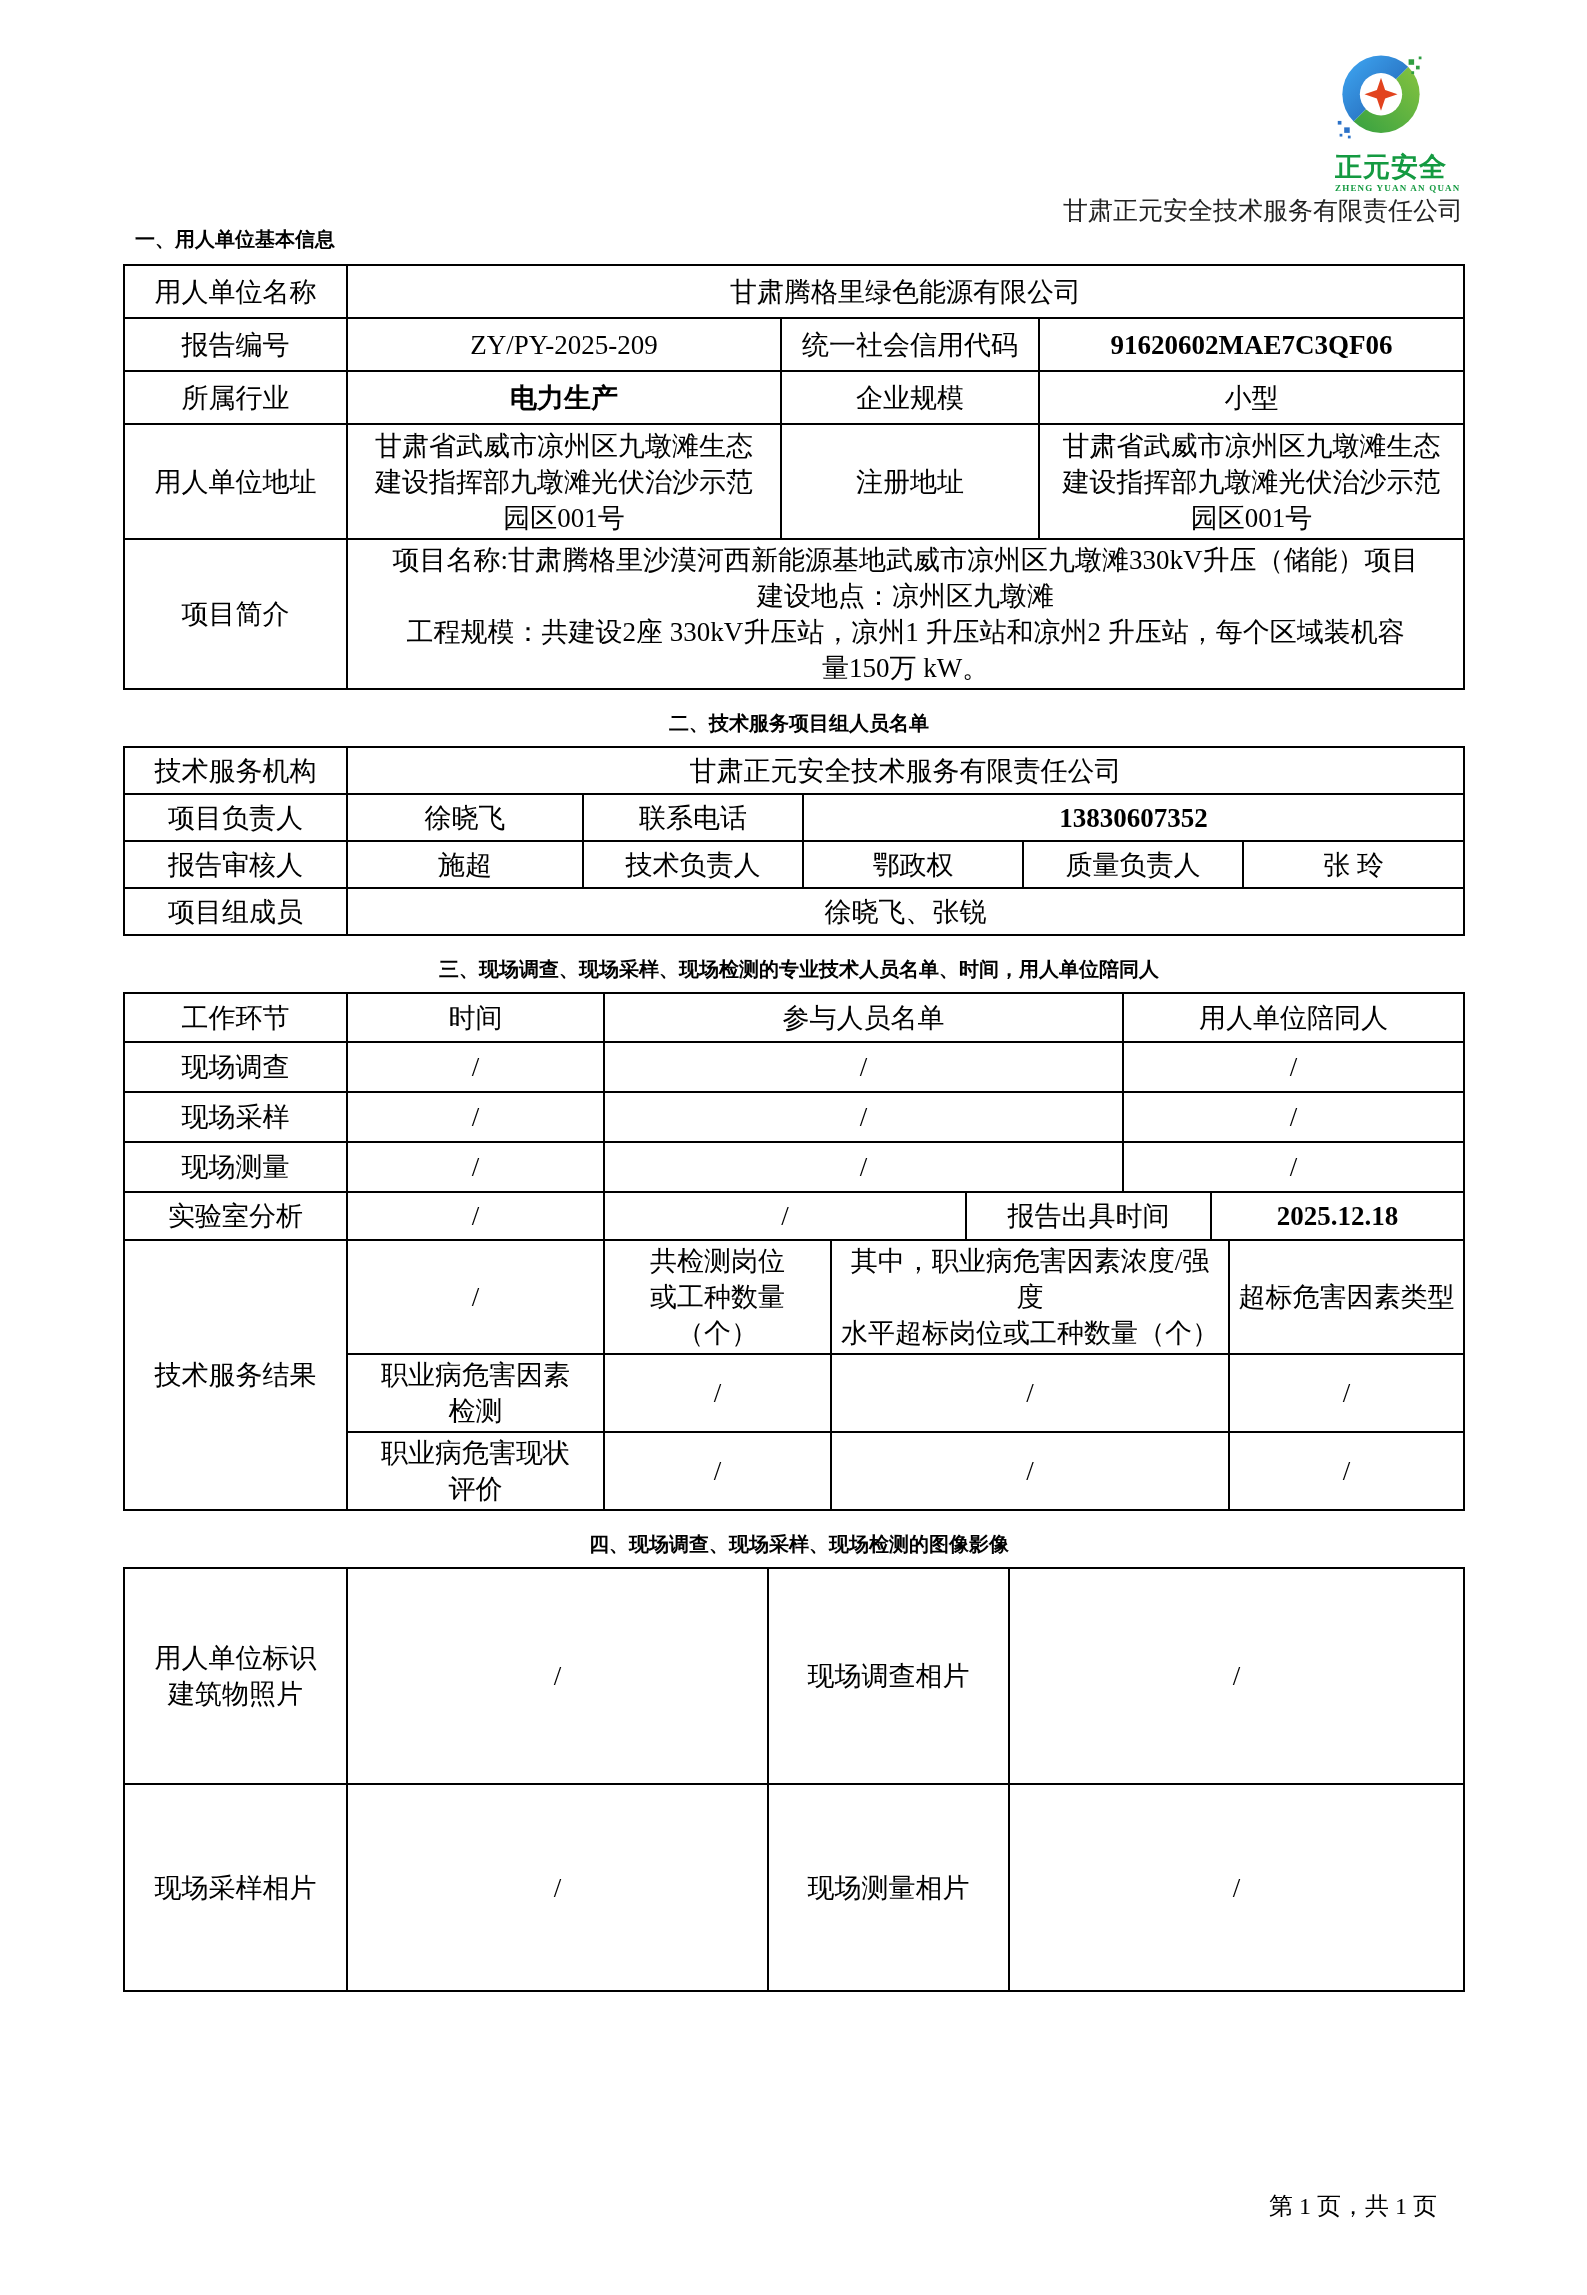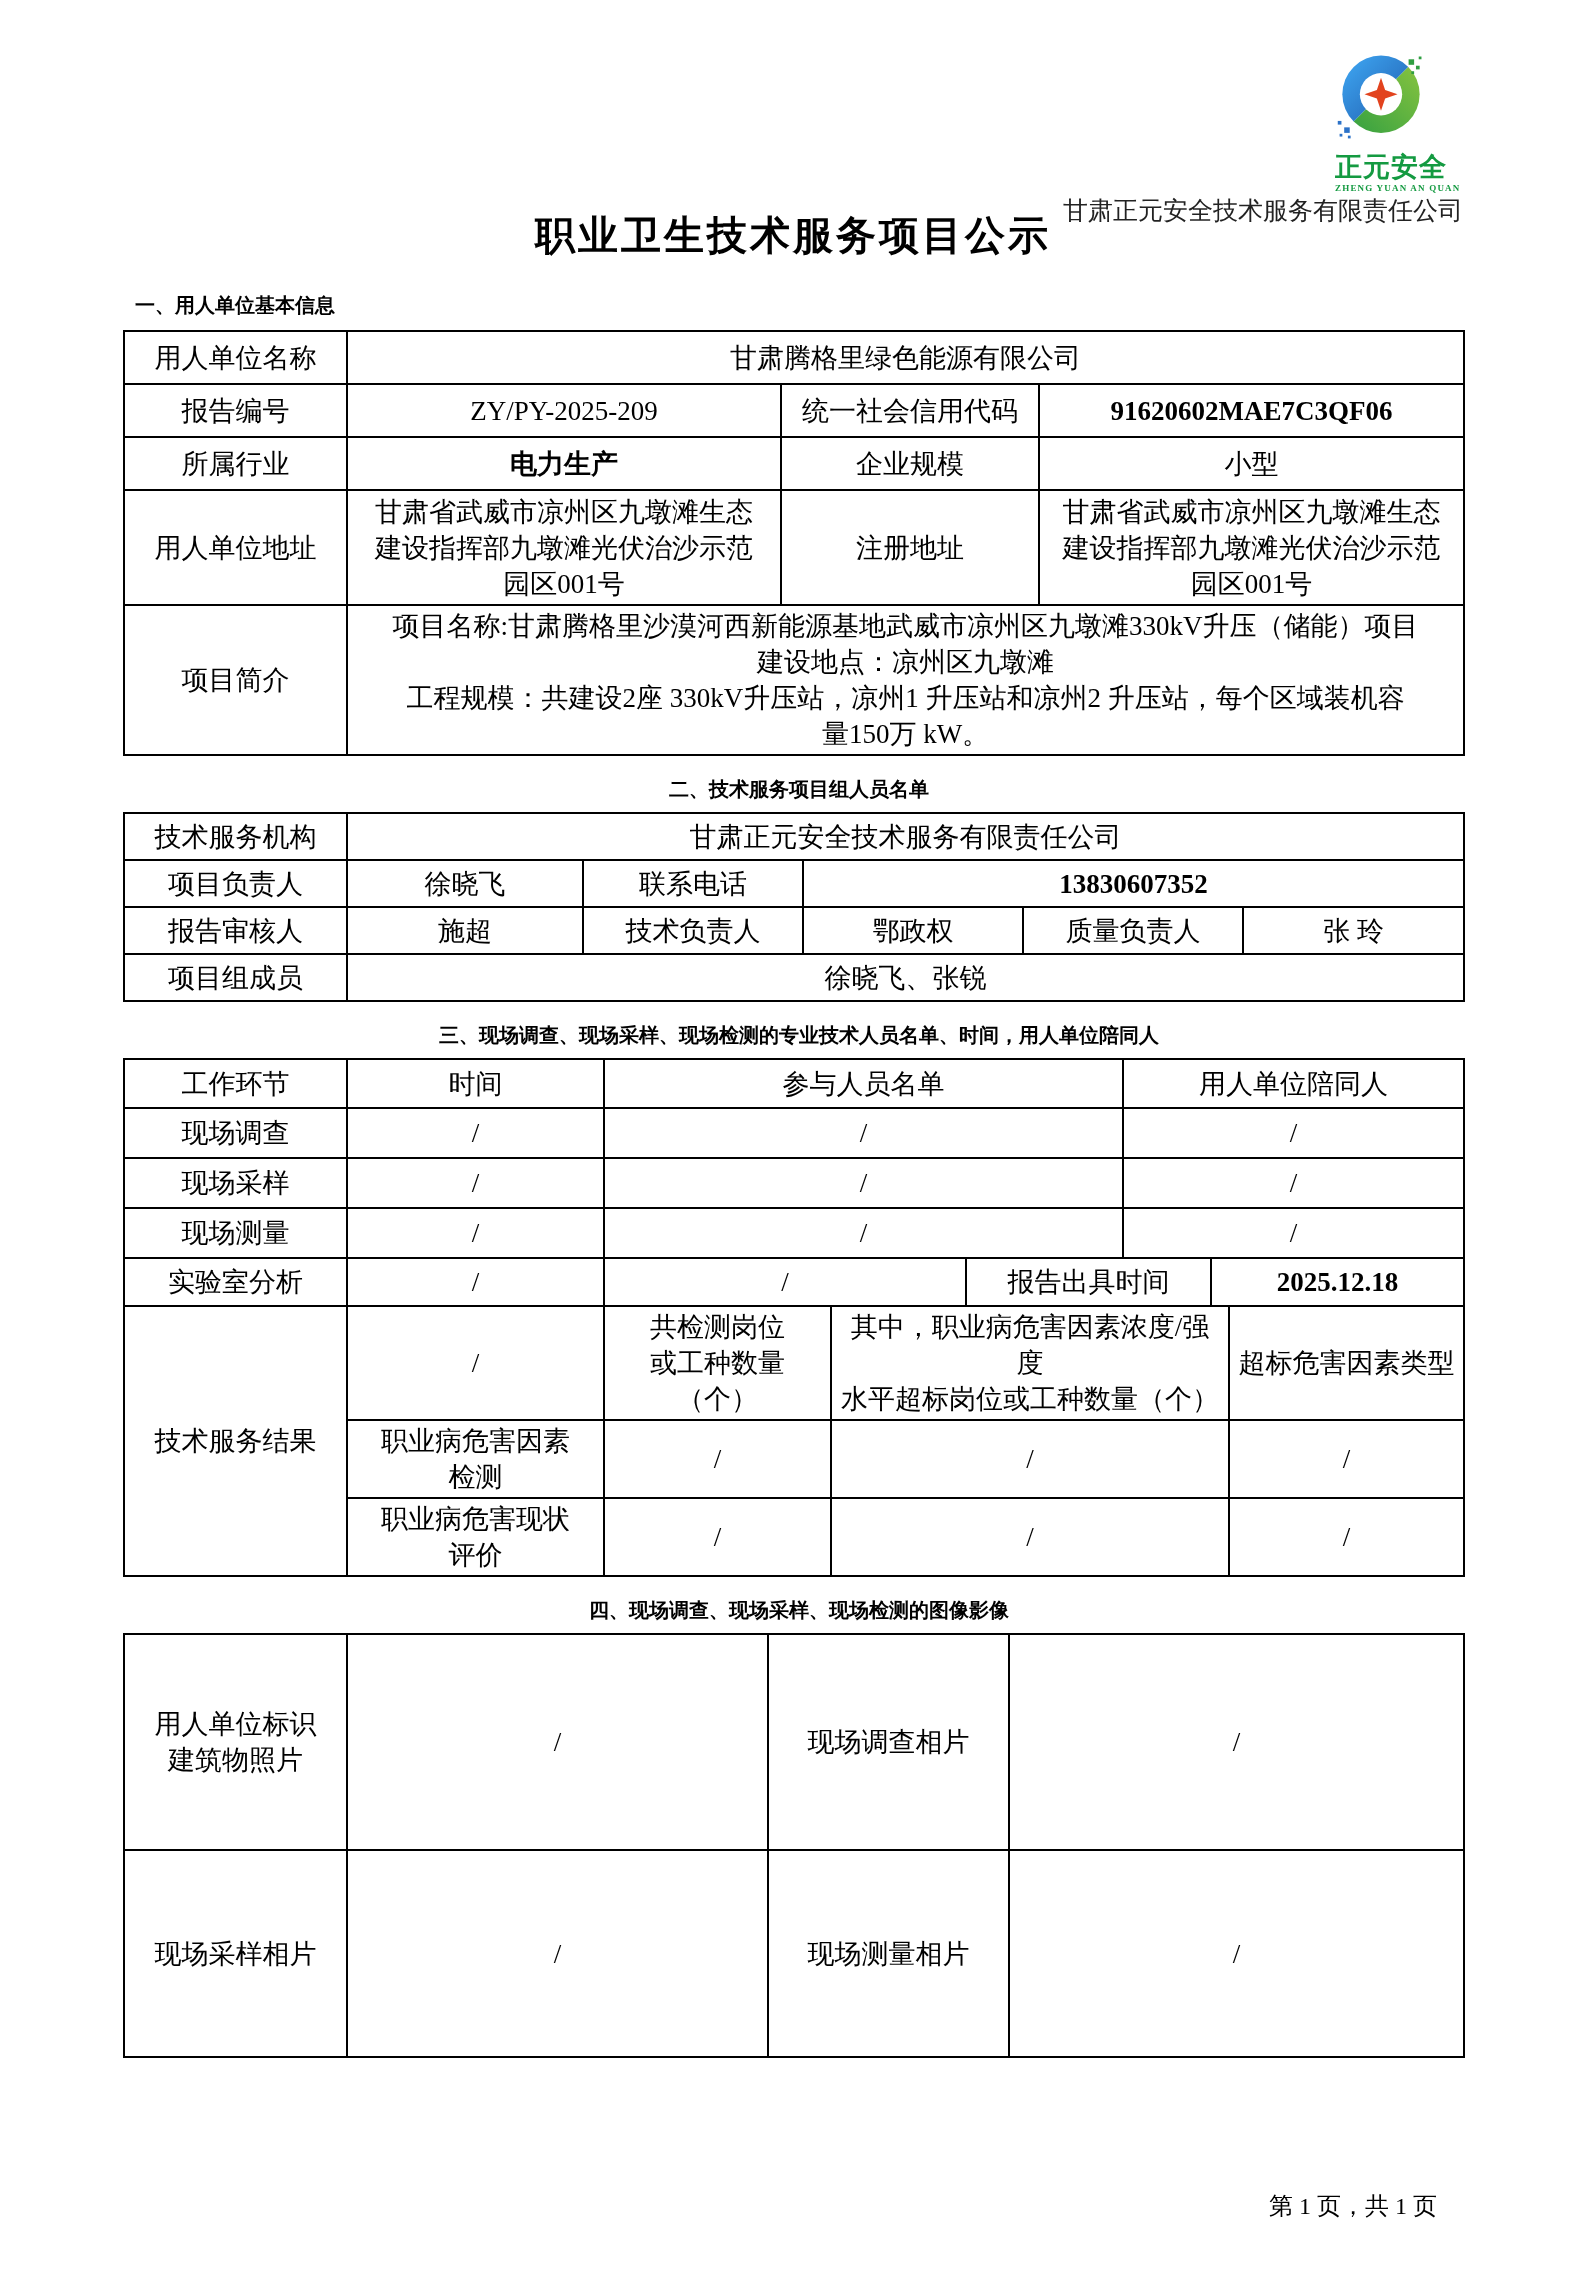--- a/index.html
+++ b/index.html
@@ -88,21 +88,20 @@
               <rect x="5" y="95" width="3" height="3"></rect>
           </g>
           <polygon points="50,34 54.5,47.5 68,52 54.5,56.5 50,70 45.5,56.5 32,52 45.5,47.5" fill="#E2431E"></polygon>
         </svg>
         <div class="logo-cn">正元安全</div>
         <div class="logo-en">ZHENG YUAN AN QUAN</div>
       </div>
       <div class="company-name">甘肃正元安全技术服务有限责任公司</div>
     </div>
 
-    <div class="doc-title">职业卫生技术服务项目公示</div>
 
     <div class="sec-heading">一、用人单位基本信息</div>
     <table class="t">
       <colgroup>
           <col style="width:223px">
           <col style="width:434px">
           <col style="width:258px">
           <col style="width:425px">
         </colgroup>
       <tbody>

